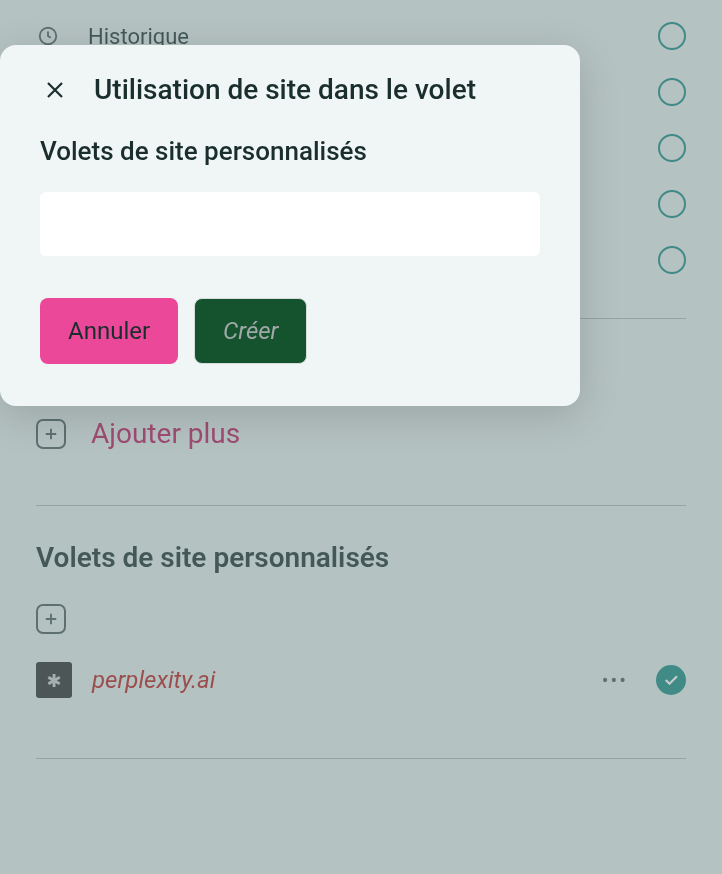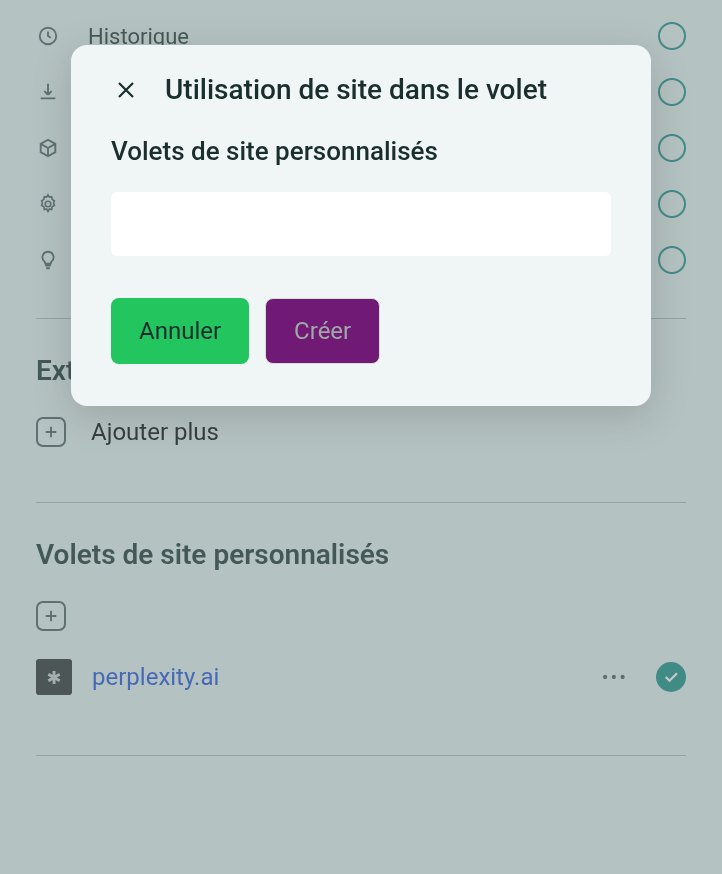--- a/index.html
+++ b/index.html
@@ -85,22 +85,22 @@
     }
     
     .add-item {
       display: flex;
       align-items: center;
       gap: 25px;
       margin-bottom: 28px;
     }
     
     .add-label {
-      font-size: 24px;
-      color: #000000;
+      font-size: 28px;
+      color: #be185d;
     }
     
     .site-item {
       display: flex;
       align-items: center;
       gap: 20px;
       margin-bottom: 20px;
     }
     
     .site-favicon {
@@ -111,22 +111,23 @@
       flex-shrink: 0;
       display: flex;
       align-items: center;
       justify-content: center;
       color: #ccc;
       font-size: 18px;
     }
     
     .site-label {
       font-size: 24px;
-      color: #1d4ed8;
+      color: #b91c1c;
       flex: 1;
+      font-style: italic;
     }
     
     .more-dots {
       font-size: 20px;
       color: #4a5959;
       letter-spacing: 2px;
       margin-right: 8px;
     }
     
     .check-circle {
@@ -148,21 +149,21 @@
     
     .dialog-overlay {
       position: absolute;
       top: 0;
       left: 0;
       right: 0;
       bottom: 0;
       background: rgba(120, 140, 140, 0.45);
       display: flex;
       align-items: flex-start;
-      justify-content: center;
+      justify-content: flex-start;
       padding-top: 45px;
     }
     
     .dialog {
       background: #f0f6f5;
       border-radius: 16px;
       width: 580px;
       padding: 28px 40px 42px 40px;
       box-shadow: 0 10px 40px rgba(0,0,0,0.15);
     }
@@ -216,28 +217,29 @@
     .btn {
       padding: 18px 28px;
       font-size: 24px;
       border-radius: 8px;
       cursor: pointer;
       border: none;
       font-family: inherit;
     }
     
     .btn-cancel {
-      background: #22c55e;
+      background: #ec4899;
       color: #1a2e2e;
     }
     
     .btn-create {
-      background: #701a75;
+      background: #14532d;
       color: #a0a8a8;
       border: 1px solid #d5dddb;
+      font-style: italic;
     }
   </style>
 </head>
 <body>
 
 <div class="background">
 
   <div class="bg-item">
     <span class="bg-icon">
       <svg viewBox="0 0 24 24" width="22" height="22" fill="none" stroke="#4a5959" stroke-width="2">

